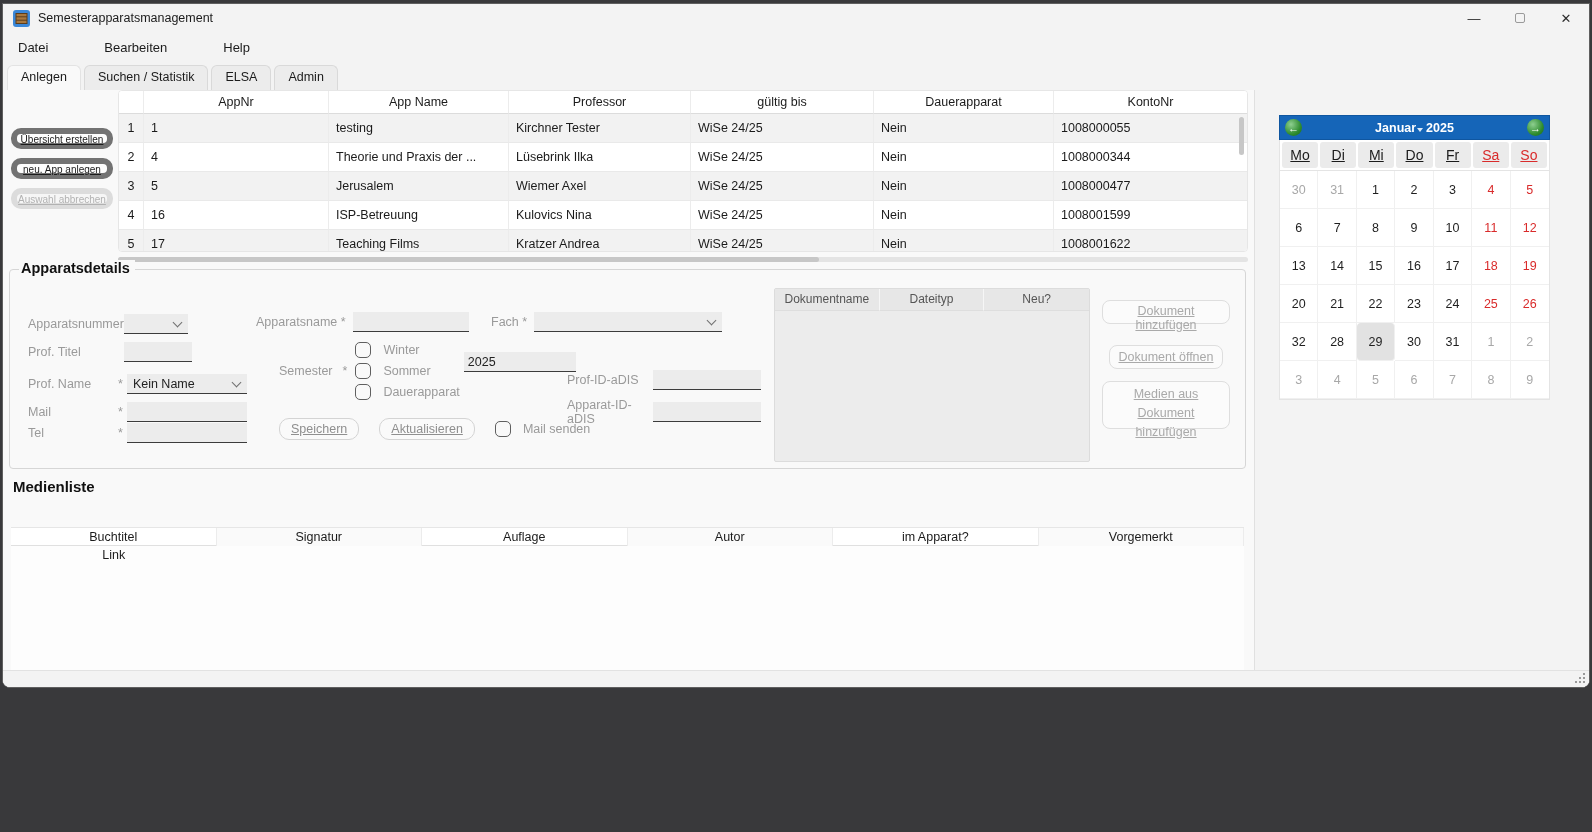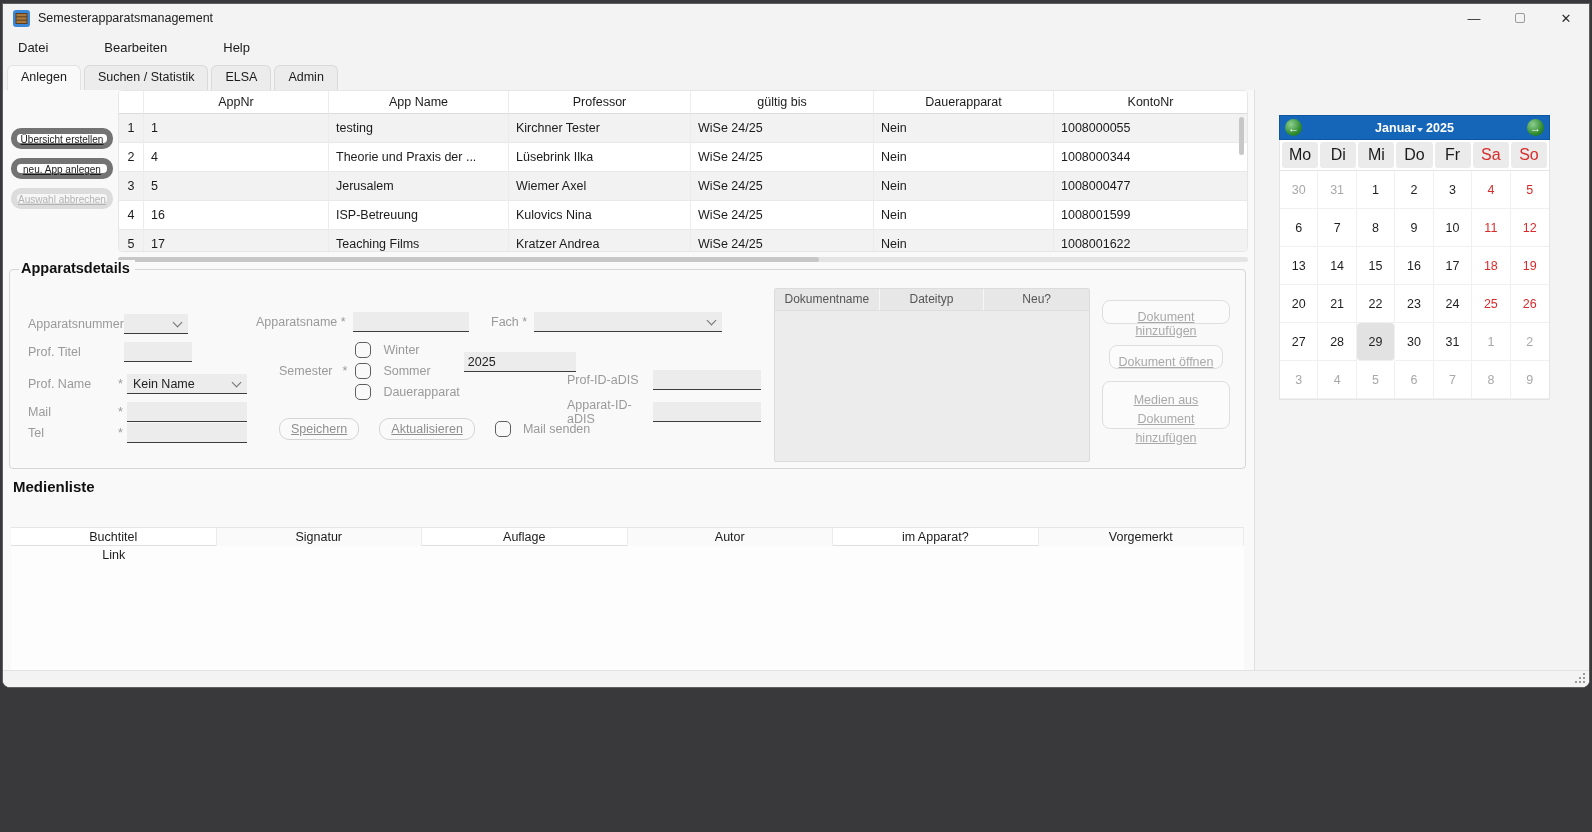--- a/index.html
+++ b/index.html
@@ -78,21 +78,21 @@
               background:#fafafa; border:1px solid #d4d4d4; border-radius:10px; height:22px; padding:0 11px; }
 
   .doc-table { position:absolute; left:764px; top:18px; width:316px; height:174px;
                background:#ececec; border:1px solid #dcdcdc; border-radius:2px; overflow:hidden; }
   .doc-head { display:grid; grid-template-columns:1fr 1fr 1fr; height:22px; }
   .dh { font-size:12px; color:#555; text-align:center; line-height:21px;
         background:#e7e7e7; border-right:1px solid #f6f6f6; border-bottom:1px solid #dedede; }
   .doc-btns { position:absolute; left:1092px; top:30px; width:128px; display:flex;
               flex-direction:column; align-items:stretch; }
   .doc-btn { font-family:inherit; font-size:12.5px; color:#a9a9a9; text-decoration:underline;
-             background:#fbfbfb; border:1px solid #dedede; border-radius:8px; padding:9px 4px; }
+             background:#fbfbfb; border:1px solid #dedede; border-radius:8px; padding:3px 4px; }
 
   
   .medien-title { position:absolute; left:10px; top:388px; font-weight:bold; font-size:15px; color:#111; }
   .medien-table { position:absolute; left:8px; top:437px; width:1233px; }
   .medien-head { display:grid; grid-template-columns:repeat(6,1fr); height:19px;
                  border-top:1px solid #e6e6e6; border-bottom:1px solid #e0e0e0; background:#fff; }
   .mh { font-size:12.5px; text-align:center; line-height:18px; border-right:1px solid #ececec; }
   .mh:nth-child(even) { background:#fafafa; }
   .mh:last-child { border-right:none; }
   .medien-body { height:219px; background:#fdfdfd; border-bottom:1px solid #ececec; }
@@ -107,21 +107,21 @@
   .cal-nav { width:17px; height:17px; border-radius:50%; flex:0 0 auto; margin:0 5px;
              background:radial-gradient(circle at 35% 32%, #8ecf90, #2e8b2e 62%, #1c661c);
              color:#fff; font-size:11px; font-weight:bold; line-height:16px; text-align:center;
              border:none; font-family:inherit; }
   .cal-title { flex:1; text-align:center; font-size:12.5px; font-weight:bold; }
   .caret { display:inline-block; width:0; height:0; border-left:3px solid transparent;
            border-right:3px solid transparent; border-top:4px solid #dce9f7; margin:0 3px 0 1px; }
   .cal-dows { display:grid; grid-template-columns:repeat(7,1fr); height:31px;
               background:#fff; border:1px solid #e4e4e4; border-top:none; padding:1px; }
   .cal-dow { margin:1px; background:#ebebeb; border-radius:3px; display:flex; align-items:center;
-             justify-content:center; font-size:16px; }
+             justify-content:center; font-size:14px;text-decoration:underline; }
   .cal-dow:nth-child(6), .cal-dow:nth-child(7) { color:#d92b2b; }
   .cal-grid { display:grid; grid-template-columns:repeat(7,1fr); grid-auto-rows:38px;
               background:#fff; border:1px solid #e4e4e4; border-top:none; }
   .cal-cell { display:flex; align-items:center; justify-content:center; font-size:12.5px;
               color:#1f1f1f; border-right:1px solid #f0f0f0; border-bottom:1px solid #f0f0f0; }
   .cal-cell:nth-child(7n) { border-right:none; }
   .cal-cell:nth-child(7n+6):not(.muted), .cal-cell:nth-child(7n):not(.muted) { color:#d92b2b; }
   .cal-cell.muted { color:#a8a8a8; }
   .cal-cell.selected { background:#e2e2e2; border-radius:4px; }
 
@@ -398,21 +398,21 @@
           <div class="cal-cell">17</div>
           <div class="cal-cell">18</div>
           <div class="cal-cell">19</div>
           <div class="cal-cell">20</div>
           <div class="cal-cell">21</div>
           <div class="cal-cell">22</div>
           <div class="cal-cell">23</div>
           <div class="cal-cell">24</div>
           <div class="cal-cell">25</div>
           <div class="cal-cell">26</div>
-          <div class="cal-cell">27</div>
+          <div class="cal-cell">32</div>
           <div class="cal-cell">28</div>
           <div class="cal-cell selected">29</div>
           <div class="cal-cell">30</div>
           <div class="cal-cell">31</div>
           <div class="cal-cell muted">1</div>
           <div class="cal-cell muted">2</div>
           <div class="cal-cell muted">3</div>
           <div class="cal-cell muted">4</div>
           <div class="cal-cell muted">5</div>
           <div class="cal-cell muted">6</div>

